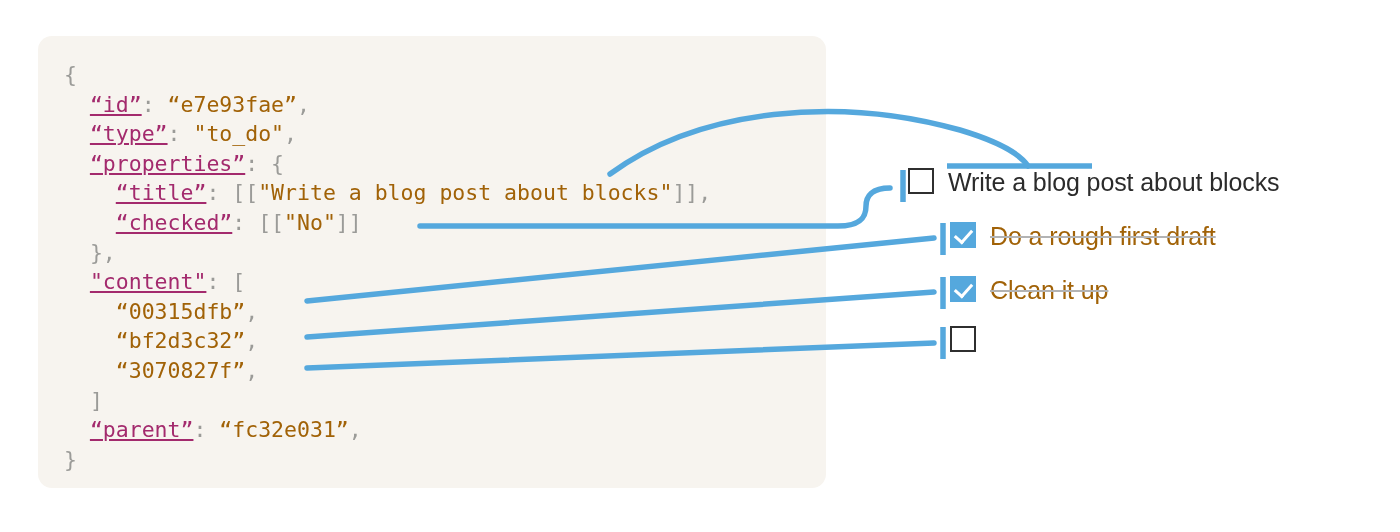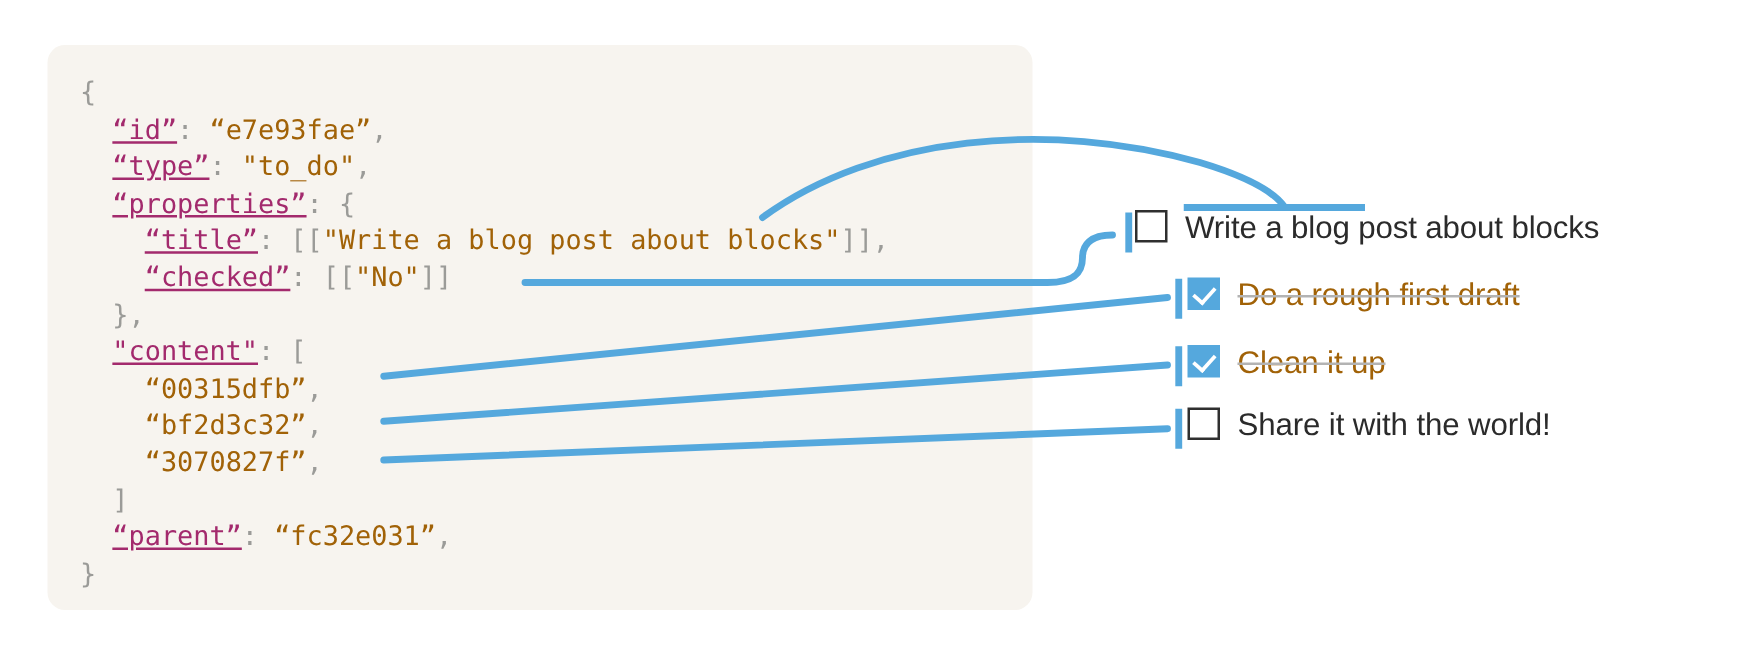--- a/index.html
+++ b/index.html
@@ -136,16 +136,15 @@
     <span class="row-label done">Do a rough first draft</span>
   </div>
 
   <div class="check-row" style="left:950px; top:276px;">
     <span class="cb filled"></span>
     <span class="row-label done">Clean it up</span>
   </div>
 
   <div class="check-row" style="left:950px; top:326px;">
     <span class="cb empty"></span>
-    <span class="row-label">Share it with the world!</span>
   </div>
 
 </div>
 
 </body></html>

